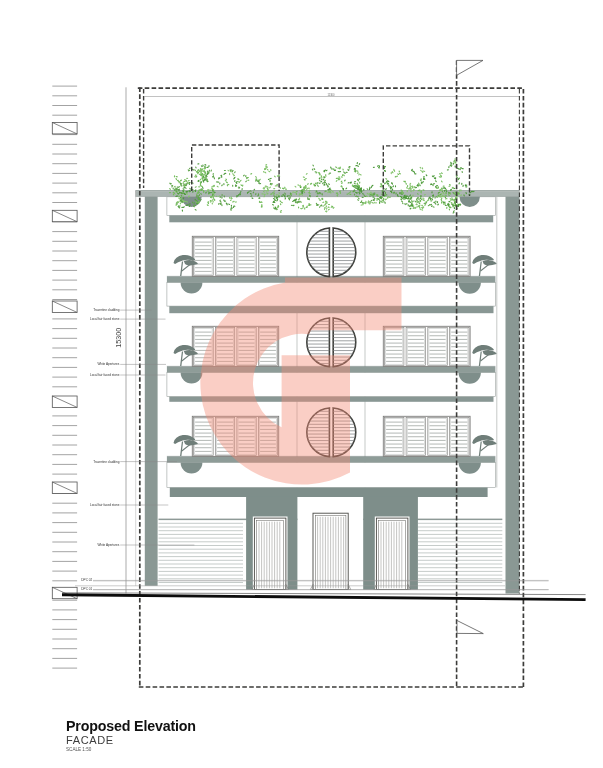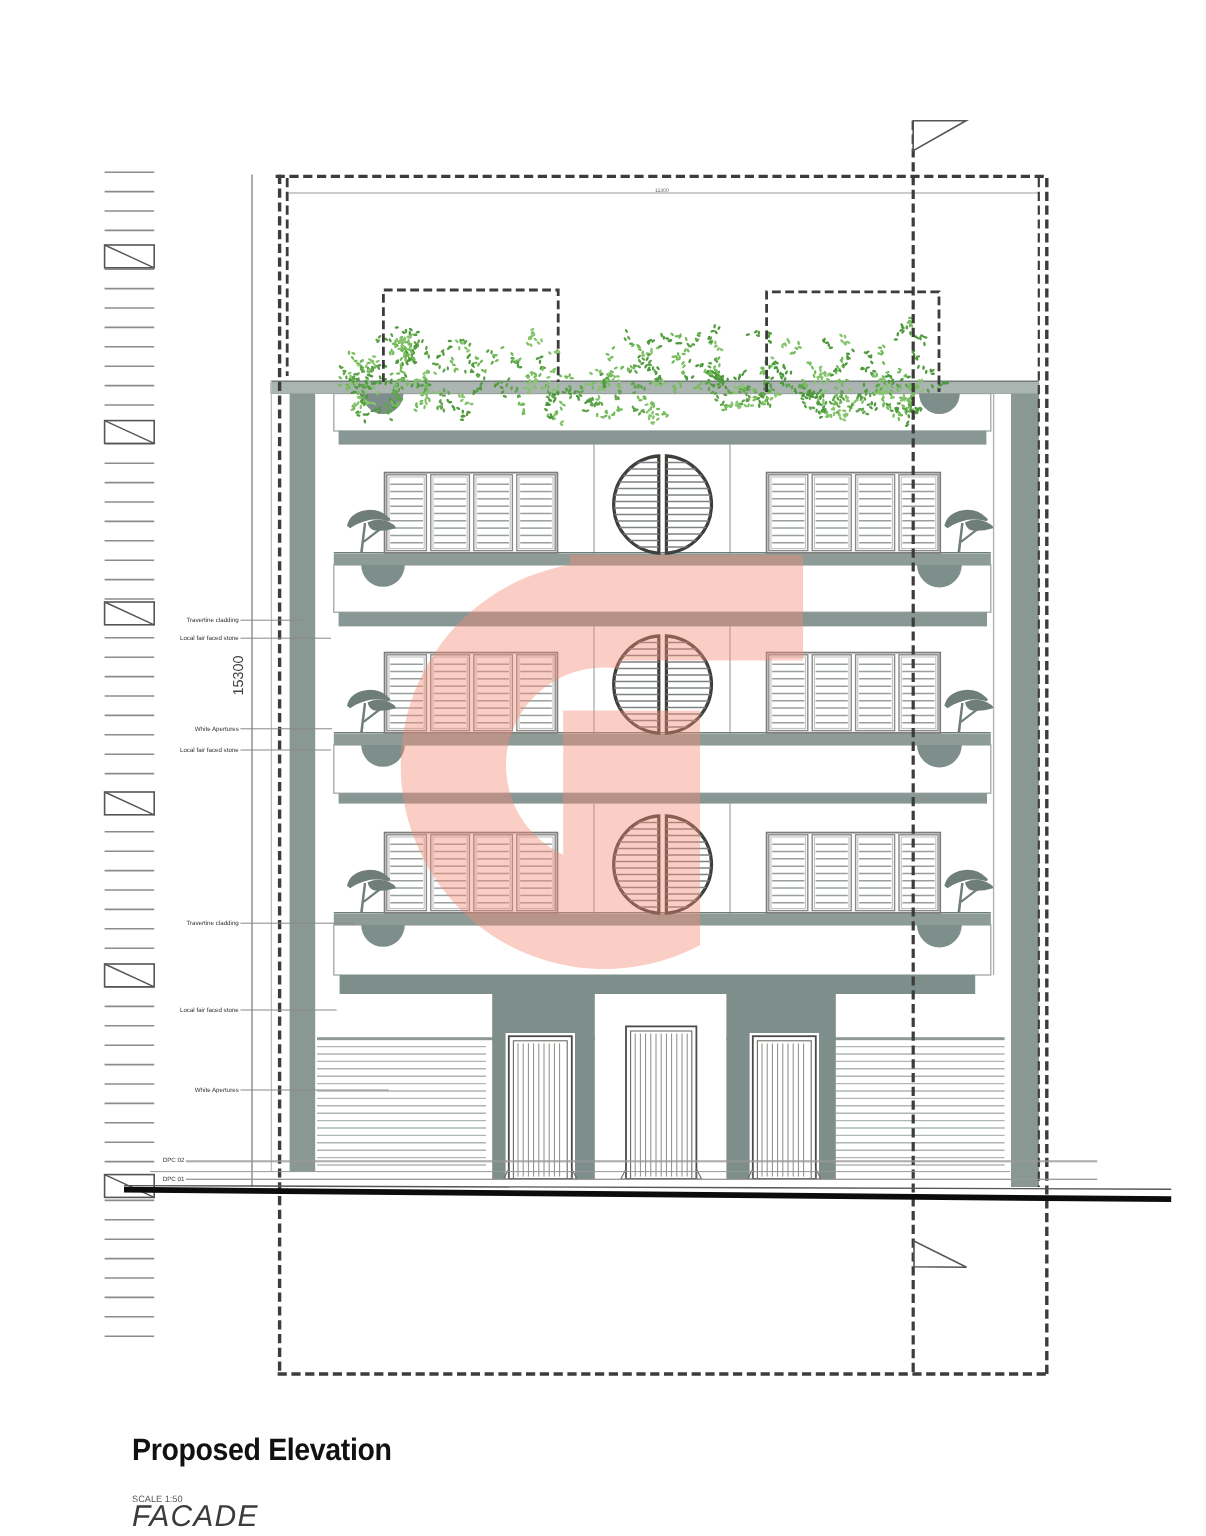--- a/index.html
+++ b/index.html
@@ -1,20 +1,20 @@
 <!DOCTYPE html>
 <html><head>
 <meta charset="utf-8">
 <style>
   html,body { margin:0; padding:0; background:#ffffff; width:603px; height:768px; overflow:hidden; }
   #page { position:relative; width:546px; height:768px; font-family:"Liberation Sans", sans-serif; }
   svg { position:absolute; left:0; top:0; }
   .title { position:absolute; left:66px; top:717px; font-weight:bold; font-size:15.5px; color:#111;
            letter-spacing:-0.2px; transform:scaleX(0.92); transform-origin:left; }
-  .sub   { position:absolute; left:66px; top:750px; font-size:15px; color:#3c3c3c; letter-spacing:0.6px;font-style:italic; }
+  .sub   { position:absolute; left:66px; top:734px; font-size:11px; color:#3c3c3c; letter-spacing:0.6px; }
   .scale { position:absolute; left:66px; top:746.5px; font-size:4.6px; color:#555; }
 </style>
 </head>
 <body>
 <div id="page">
 <svg width="603" height="768" viewBox="0 0 603 768">
 
 <g stroke="#adb3b0" stroke-width="0.7">
         <line x1="297.0" y1="197" x2="297.0" y2="487.5"></line>
         <line x1="365.0" y1="197" x2="365.0" y2="487.5"></line>

